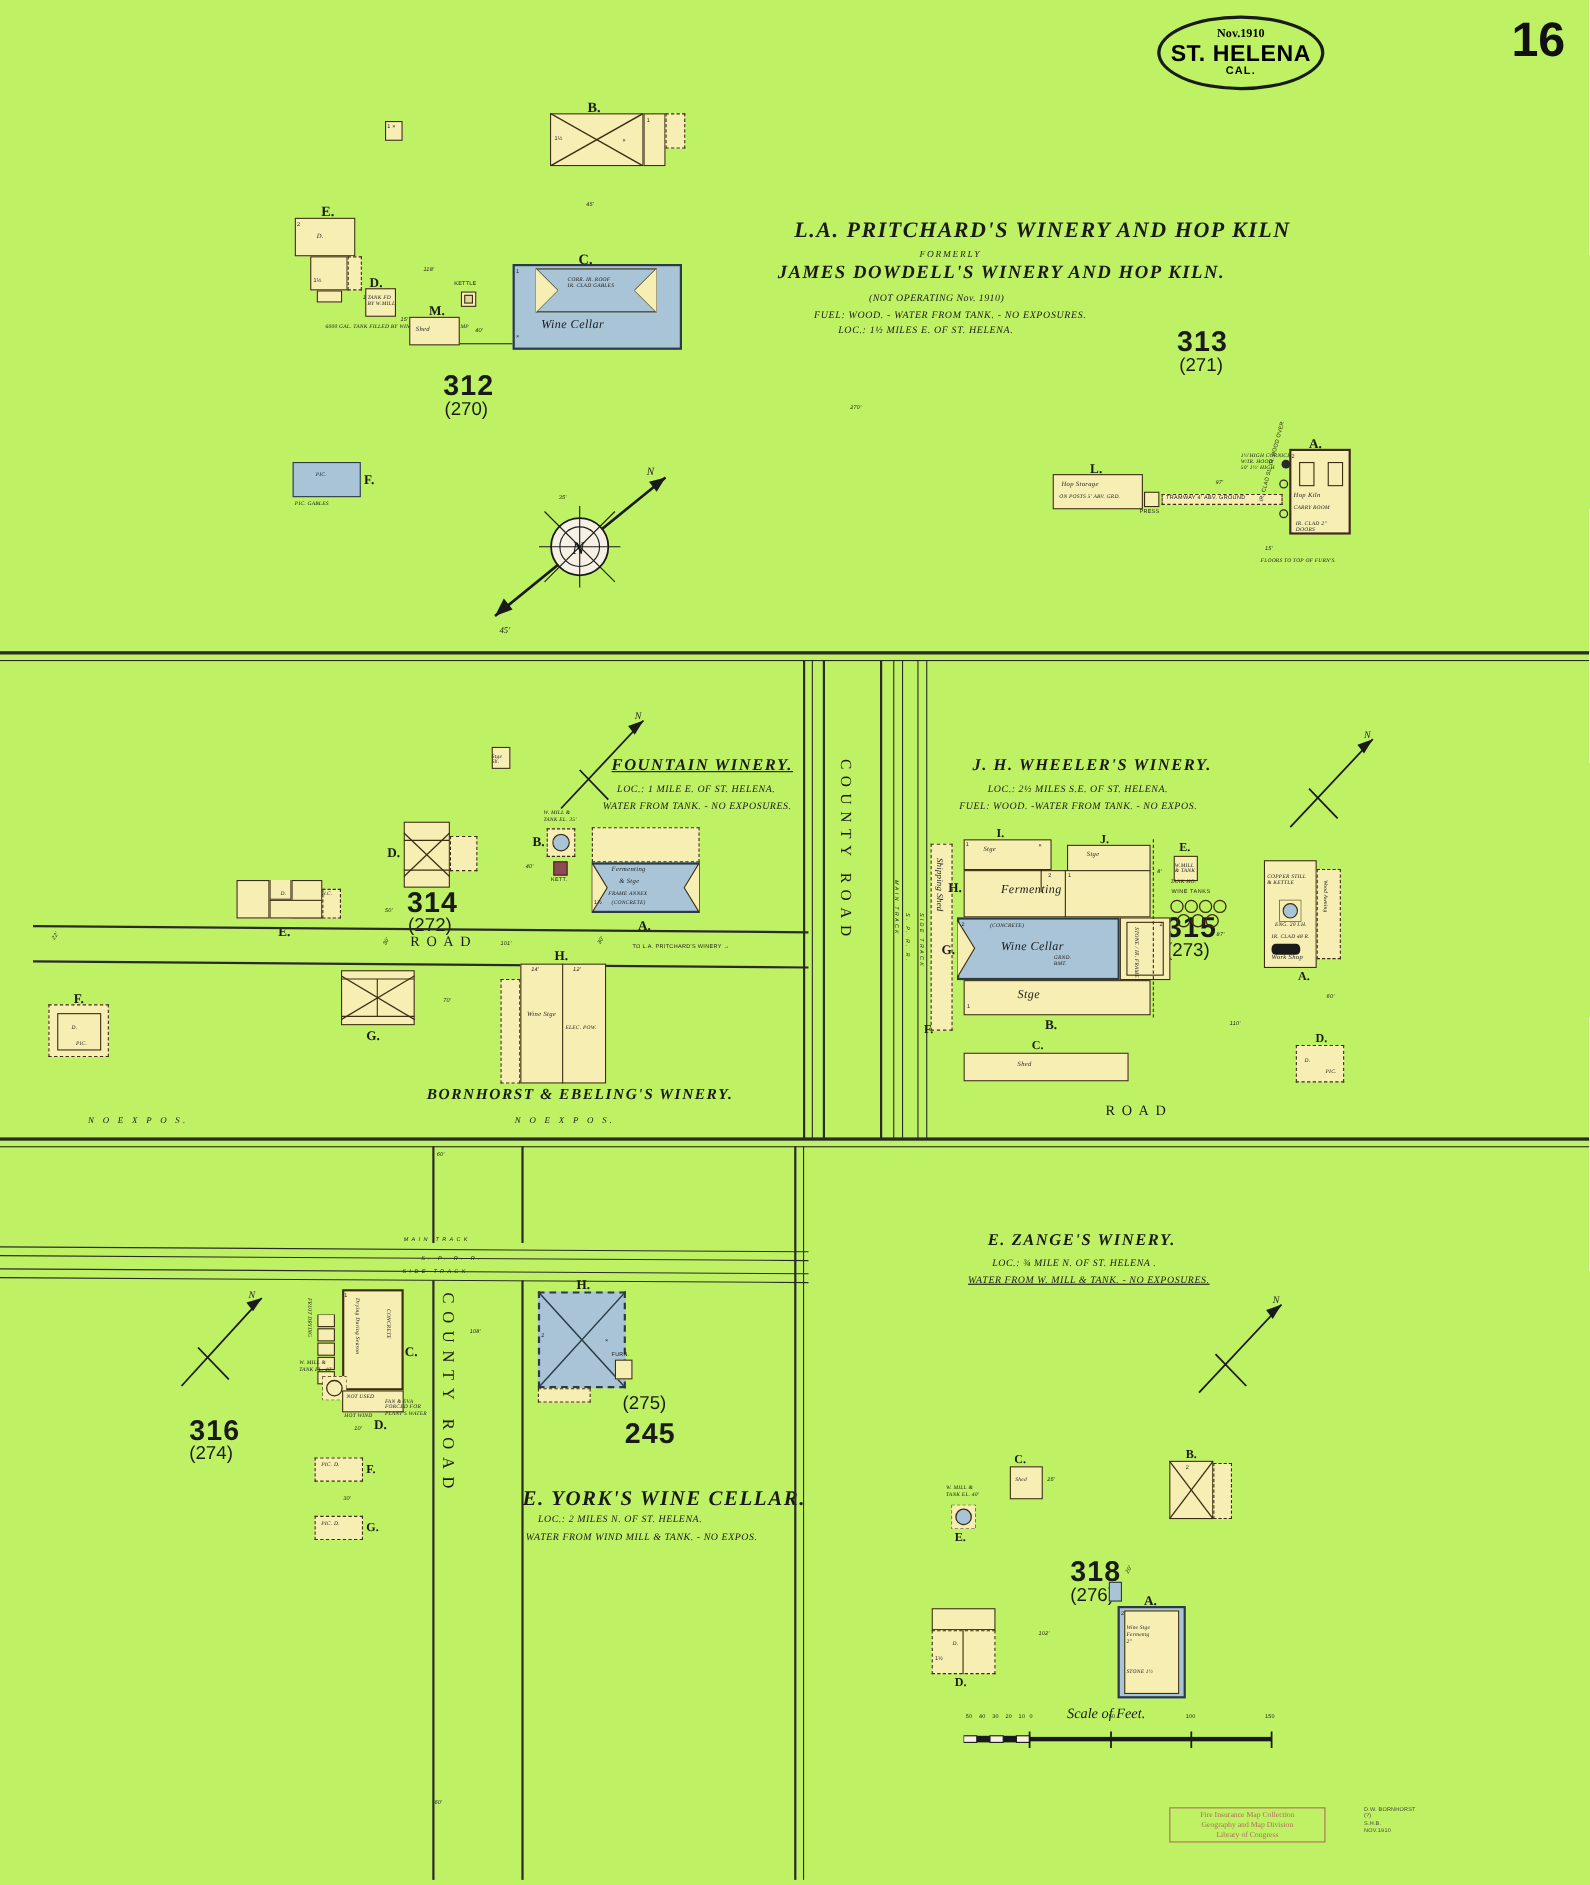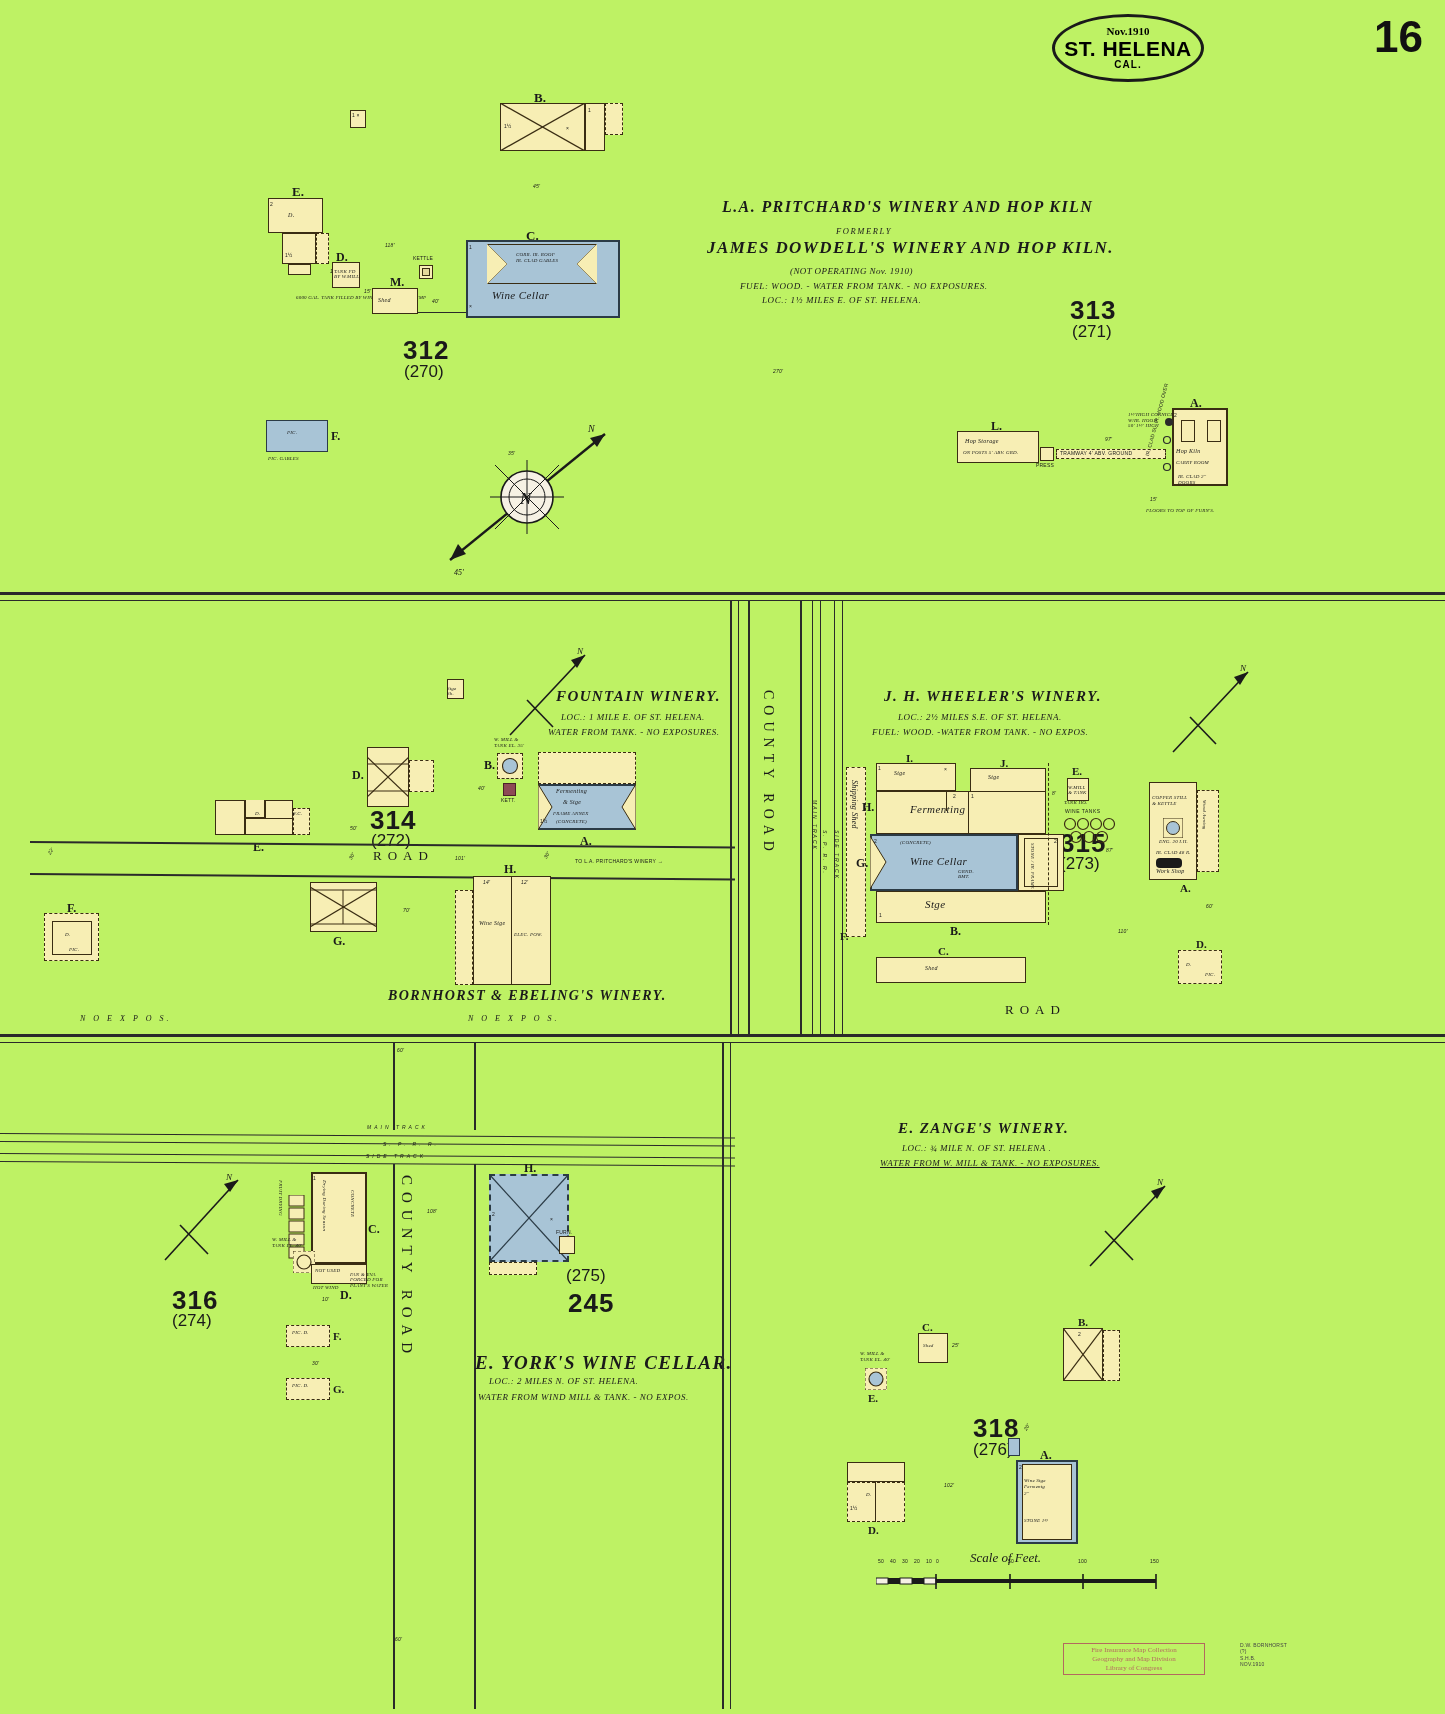--- a/index.html
+++ b/index.html
@@ -47,21 +47,21 @@
 
   <div id="stamp">
     <div class="s1">Nov.1910</div>
     <div class="s2">ST. HELENA</div>
     <div class="s3">CAL.</div>
   </div>
   <div id="pageno">16</div>
 
   <div>
 
-    <div class="lbl title-main" style="left:722px;top:198px;font-size:16px;">L.A. PRITCHARD'S WINERY AND HOP KILN</div>
+    <div class="lbl title-main" style="left:722px;top:198px;font-size:20px;">L.A. PRITCHARD'S WINERY AND HOP KILN</div>
     <div class="lbl" style="left:836px;top:226px;font-size:8.5px;letter-spacing:1.6px;font-family:'Liberation Serif',serif;font-style:italic;">FORMERLY</div>
     <div class="lbl title-main" style="left:707px;top:238px;font-size:17px;">JAMES DOWDELL'S WINERY AND HOP KILN.</div>
     <div class="lbl hand" style="left:790px;top:266px;font-size:9px;">(NOT OPERATING Nov. 1910)</div>
     <div class="lbl hand" style="left:740px;top:281px;font-size:9px;letter-spacing:.6px;text-align:right;">FUEL: WOOD. - WATER FROM TANK. - NO EXPOSURES.</div>
     <div class="lbl hand" style="left:762px;top:295px;font-size:9px;letter-spacing:.6px;">LOC.: 1½ MILES E. OF ST. HELENA.</div>
 
     <div class="lbl bnum" style="left:403px;top:335px;">312</div>
     <div class="lbl bnum2" style="left:404px;top:362px;">(270)</div>
     <div class="lbl bnum" style="left:1070px;top:295px;">313</div>
     <div class="lbl bnum2" style="left:1072px;top:322px;">(271)</div>
@@ -177,21 +177,21 @@
       <text x="90" y="84" font-size="16" font-family="Liberation Serif, serif" font-style="italic" font-weight="bold" fill="#1a1a1a">N</text>
       <text x="158" y="12" font-size="10" font-family="Liberation Serif, serif" font-style="italic" fill="#1a1a1a">N</text>
       <text x="24" y="155" font-size="8" font-family="Liberation Serif, serif" font-style="italic" fill="#1a1a1a">45'</text>
     </svg>
   </div>
 
   <div class="road-line" style="left:0px;top:592px;width:1445px;height:2.6px;"></div>
   <div class="road-line" style="left:0px;top:600px;width:1445px;height:1.4px;"></div>
 
   <div>
-    <div class="lbl title-main" style="left:556px;top:688px;font-size:15px;">FOUNTAIN WINERY.</div>
+    <div class="lbl title-main" style="left:556px;top:688px;font-size:15px;text-decoration:underline;">FOUNTAIN WINERY.</div>
     <div class="lbl hand" style="left:561px;top:712px;font-size:9px;letter-spacing:.5px;">LOC.: 1 MILE E. OF ST. HELENA.</div>
     <div class="lbl hand" style="left:548px;top:727px;font-size:9px;letter-spacing:.5px;">WATER FROM TANK. -   NO EXPOSURES.</div>
     <div class="lbl bnum" style="left:370px;top:805px;">314</div>
     <div class="lbl bnum2" style="left:371px;top:831px;">(272)</div>
 
     <div class="bldg" style="left:215px;top:800px;width:30px;height:35px;"></div>
     <div class="bldg" style="left:245px;top:800px;width:20px;height:18px;border-top:none;"></div>
     <div class="bldg" style="left:265px;top:800px;width:28px;height:35px;"></div>
     <div class="bldg" style="left:245px;top:818px;width:48px;height:17px;"></div>
     <div class="bldg dash" style="left:293px;top:808px;width:17px;height:27px;"></div>

